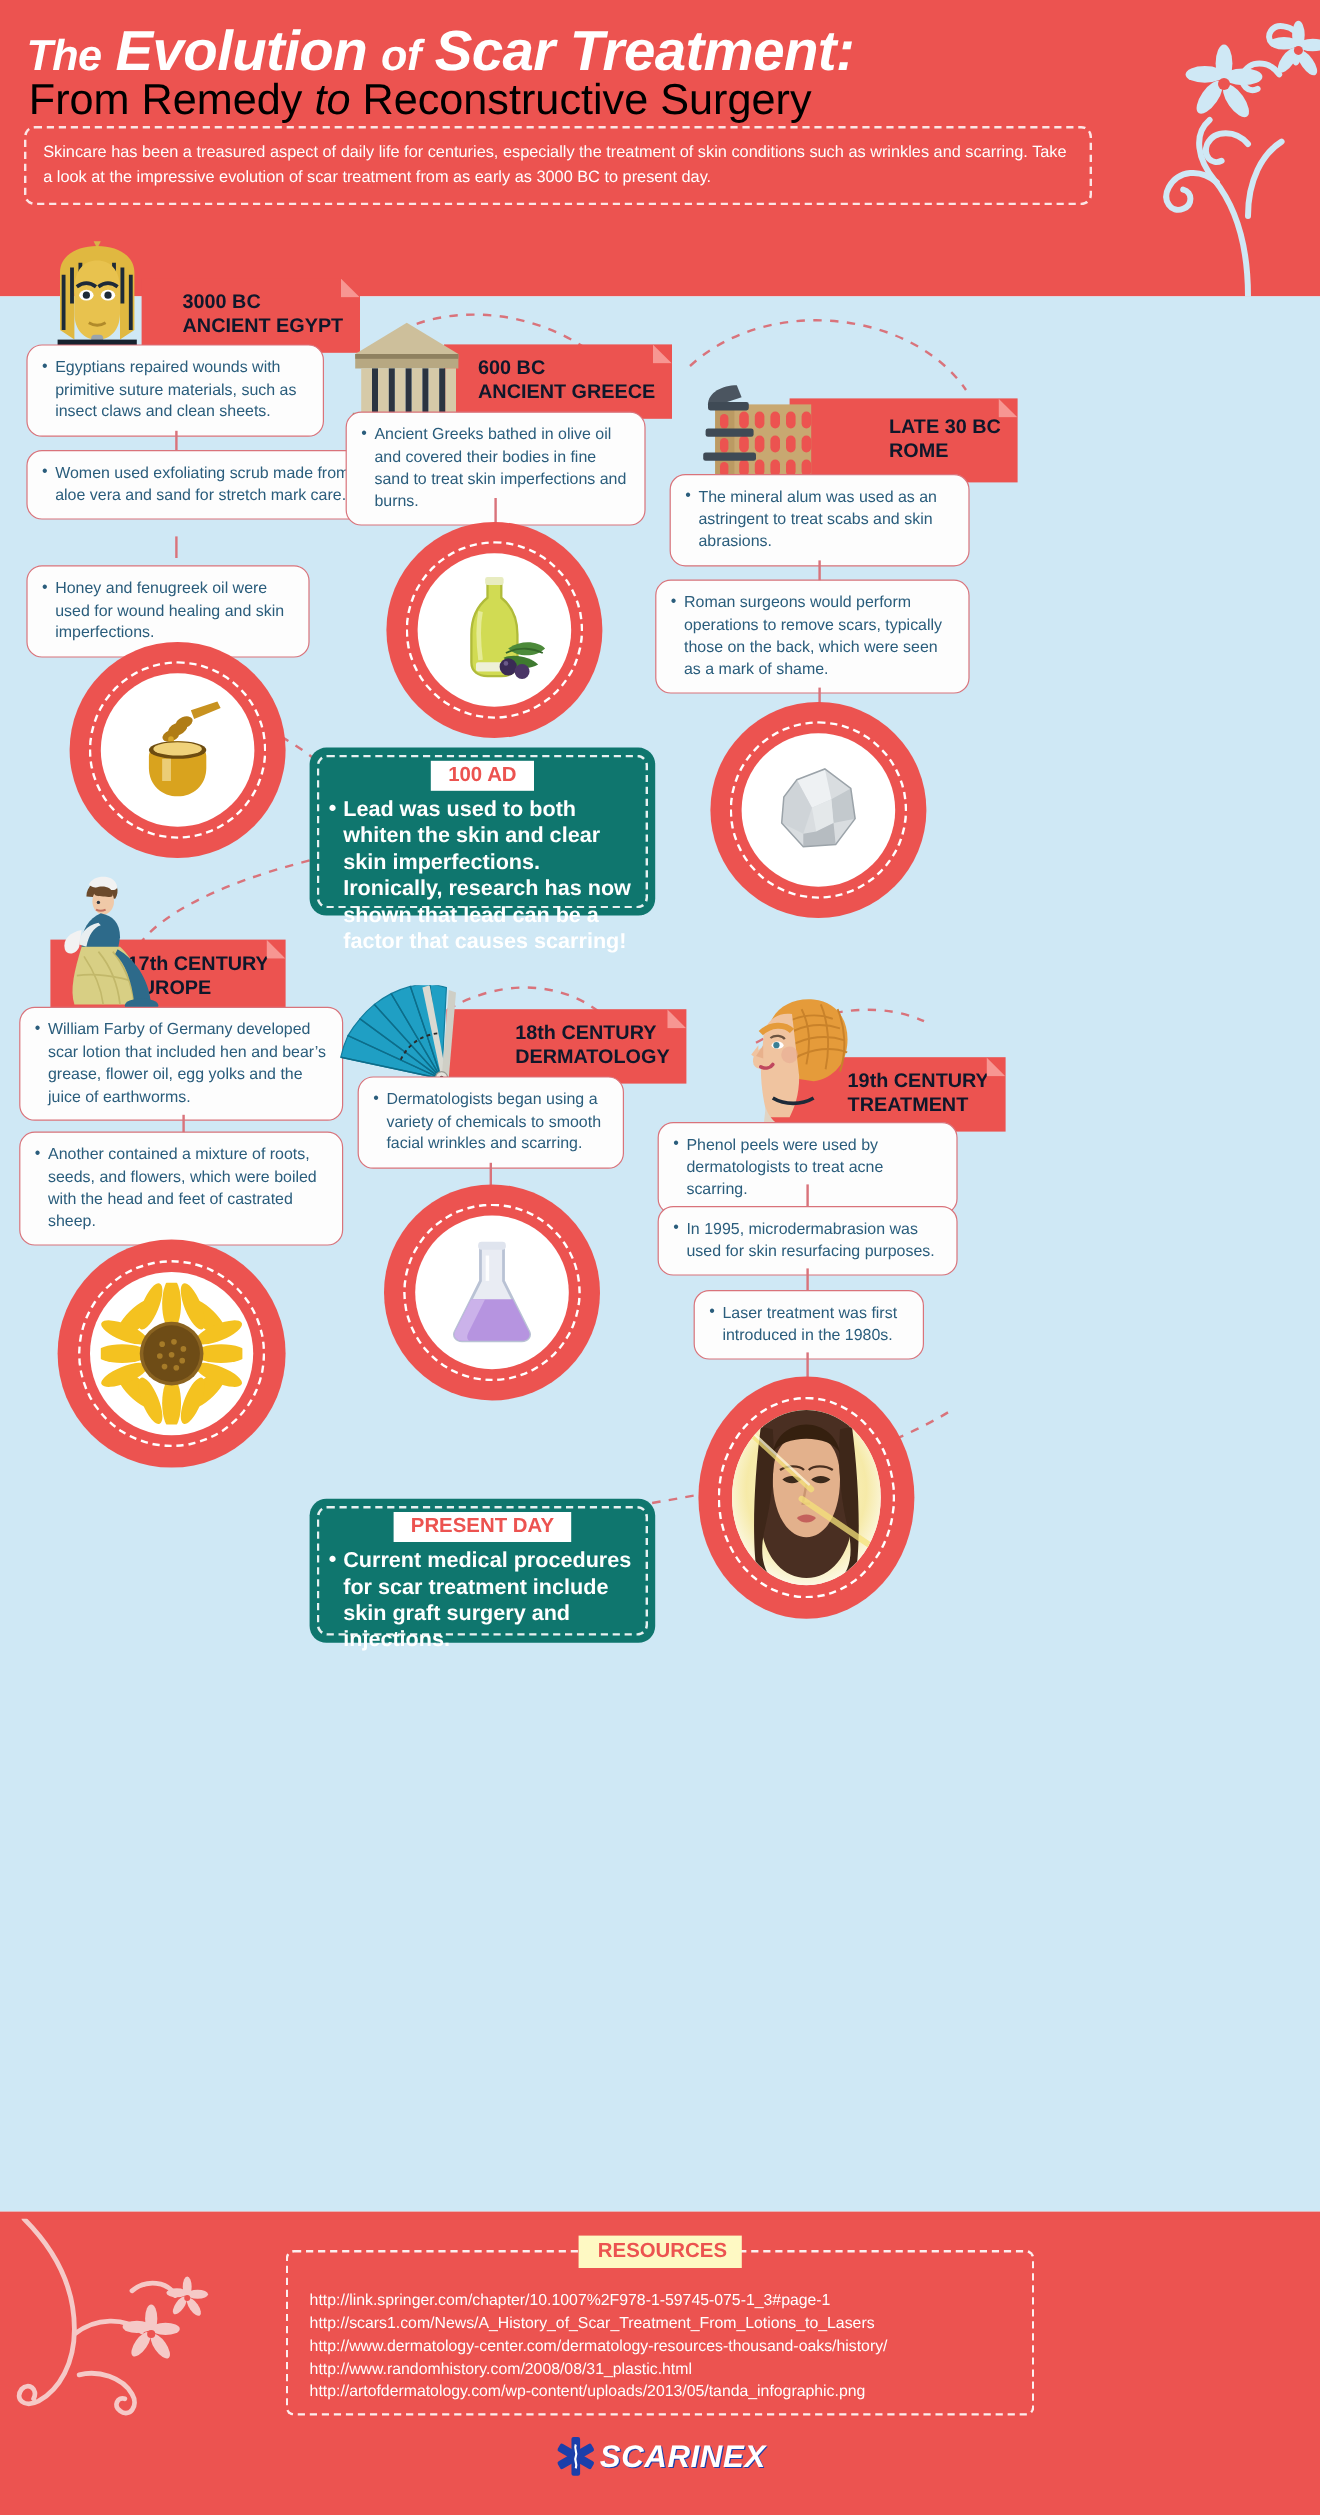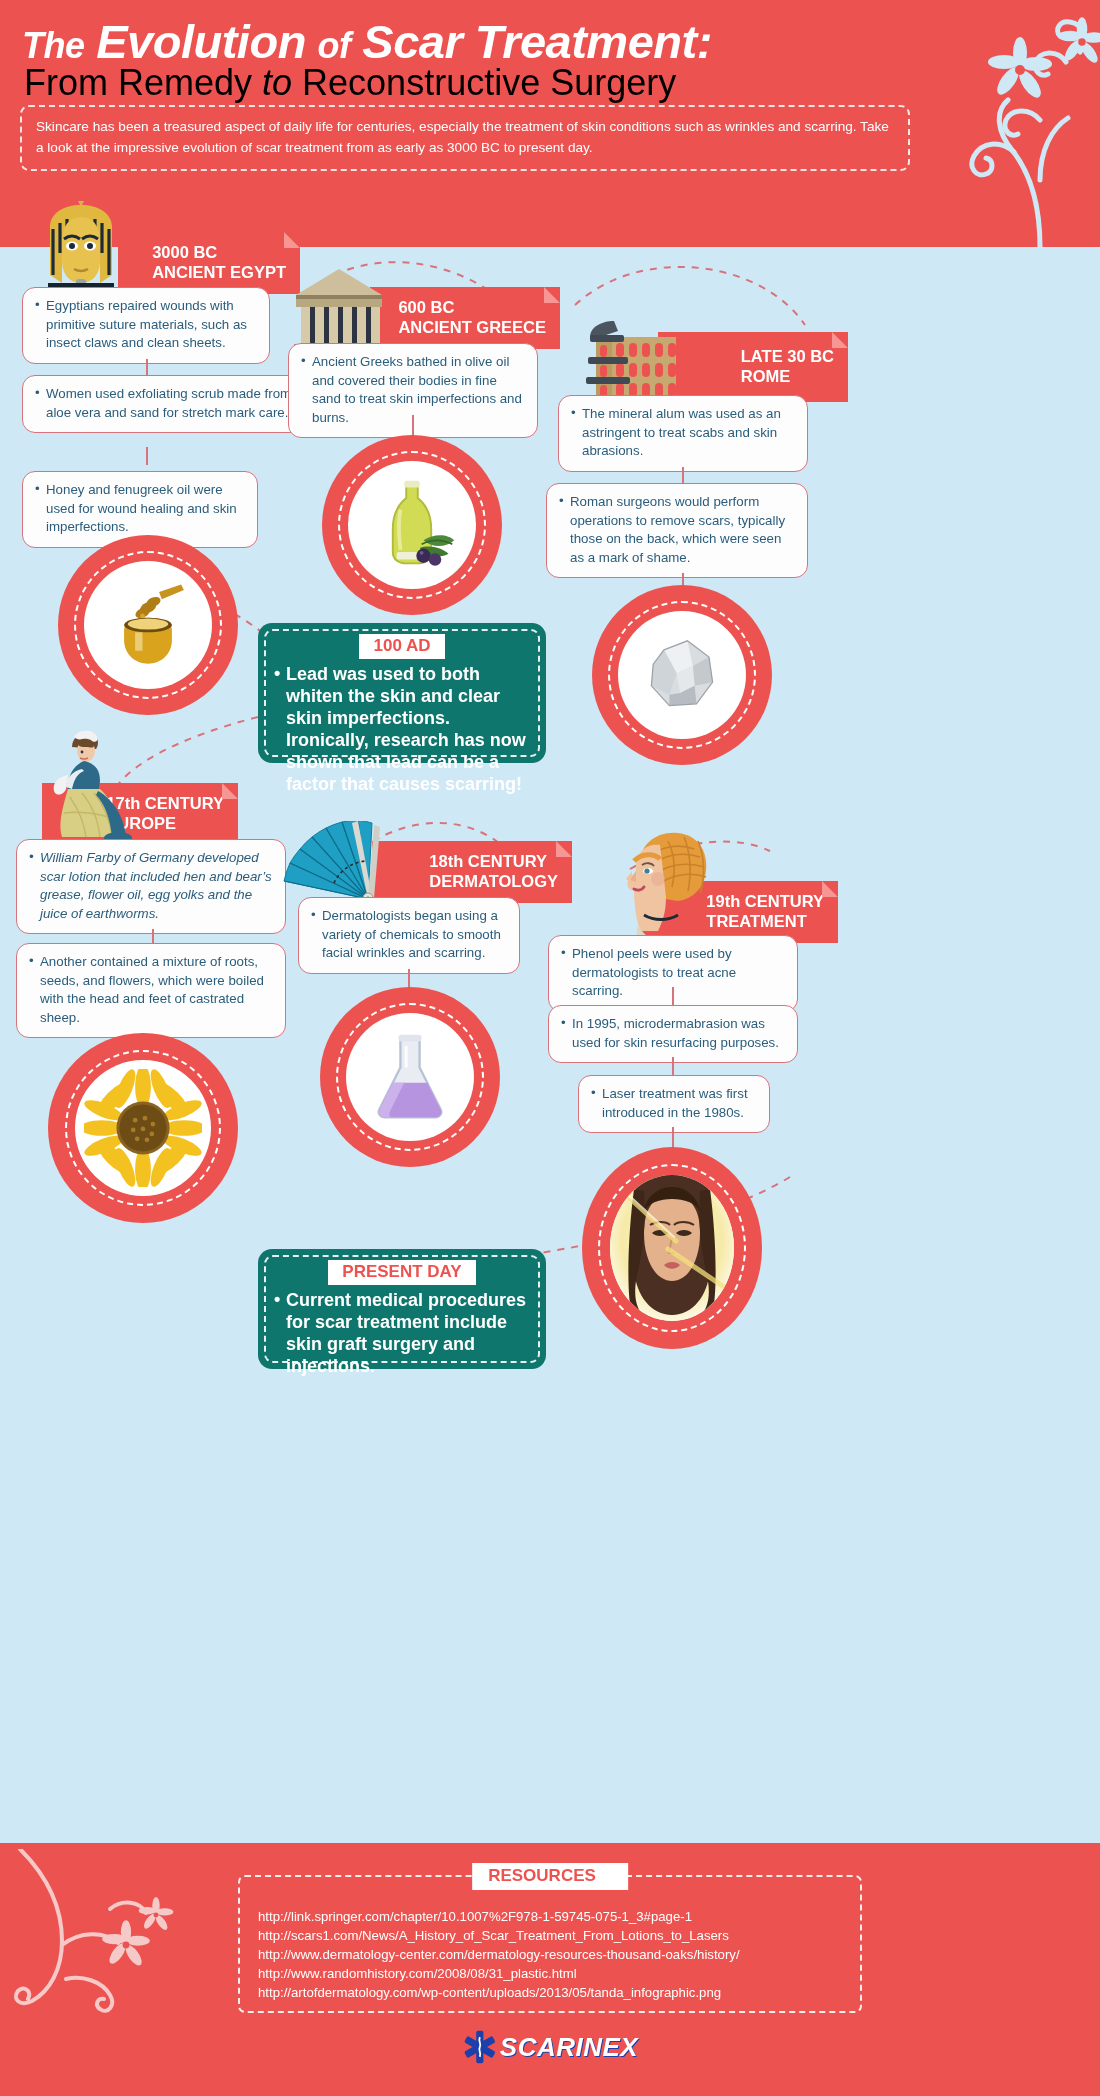--- a/index.html
+++ b/index.html
@@ -45,21 +45,21 @@
   .body-area {
     position: absolute; left: 0; top: 247px; width: 1100px; height: 1596px;
     background: #cfe8f5;
   }
 
   
   .curves { position: absolute; left: 0; top: 0; width: 1100px; height: 1596px; }
 
   
   .era-tab {
-    position: absolute; background: #ec5350; color: #ffffff;
+    position: absolute; background: #ec5350; color: #0f172a;
     font-weight: bold; font-size: 16.5px; line-height: 20px;
     display: flex; align-items: center; justify-content: flex-end;
     padding: 8px 14px 10px 12px;
   }
   .era-tab .fold {
     position: absolute; right: 0; top: 0; width: 16px; height: 16px;
     background: #f79692;
     clip-path: polygon(0 0, 100% 100%, 0 100%);
   }
   .era-tab span { text-align: left; }
@@ -128,22 +128,22 @@
     position: absolute; left: 0; top: 1843px; width: 1100px; height: 253px;
     background: #ec5350; overflow: hidden;
   }
   .footer-flora { position: absolute; left: 10px; top: 6px; width: 180px; height: 200px; }
   .res-box {
     position: absolute; left: 238px; top: 32px; width: 624px; height: 138px;
     border: 2px dashed rgba(255,255,255,0.9); border-radius: 7px;
   }
   .res-title {
     position: absolute; left: 50%; top: 20px; transform: translateX(-50%);
-    background: #ffffff; color: #ec5350; font-weight: bold; font-size: 17px;
-    padding: 3px 32px 4px 16px; z-index: 3; white-space: nowrap;
+    background: #fef9c3; color: #ec5350; font-weight: bold; font-size: 17px;
+    padding: 3px 12px 4px 16px; z-index: 3; white-space: nowrap;
   }
   .res-list {
     position: absolute; left: 258px; top: 64px; width: 600px;
     z-index: 2;
   }
   .res-list div {
     color: #ffffff; font-size: 13.2px; line-height: 19px; white-space: nowrap;
   }
   .logo {
     position: absolute; left: 50%; top: 186px; transform: translateX(-50%);
@@ -443,21 +443,21 @@
     <g stroke="#c2b86a" stroke-width="1.4" fill="none">
       <path d="M32 72 C40 84 46 96 48 112"></path>
         <path d="M44 68 C54 80 60 94 62 112"></path>
       <path d="M56 68 C66 80 72 96 74 112"></path>
       <path d="M26 88 C40 86 60 88 76 94"></path>
     </g>
     <path d="M60 66 C74 74 86 90 88 112 L74 112 C72 92 66 78 58 70Z" fill="#2d6a8a"></path>
     <ellipse cx="80" cy="113" rx="14" ry="6" fill="#2d6a8a"></ellipse>
   </svg>
 
-  <div class="card" style="left:16px; top:592px; width:270px;font-style:italic;">
+  <div class="card" style="left:16px; top:592px; width:270px;">
     <ul>
         <li>William Farby of Germany developed scar lotion that included hen and bear’s grease, flower oil, egg yolks and the juice of earthworms.</li>
       </ul>
   </div>
   <div class="stub" style="left:152px; top:682px; height:16px;"></div>
   <div class="card" style="left:16px; top:696px; width:270px;">
     <ul>
         <li>Another contained a mixture of roots, seeds, and flowers, which were boiled with the head and feet of castrated sheep.</li>
       </ul>
   </div>

